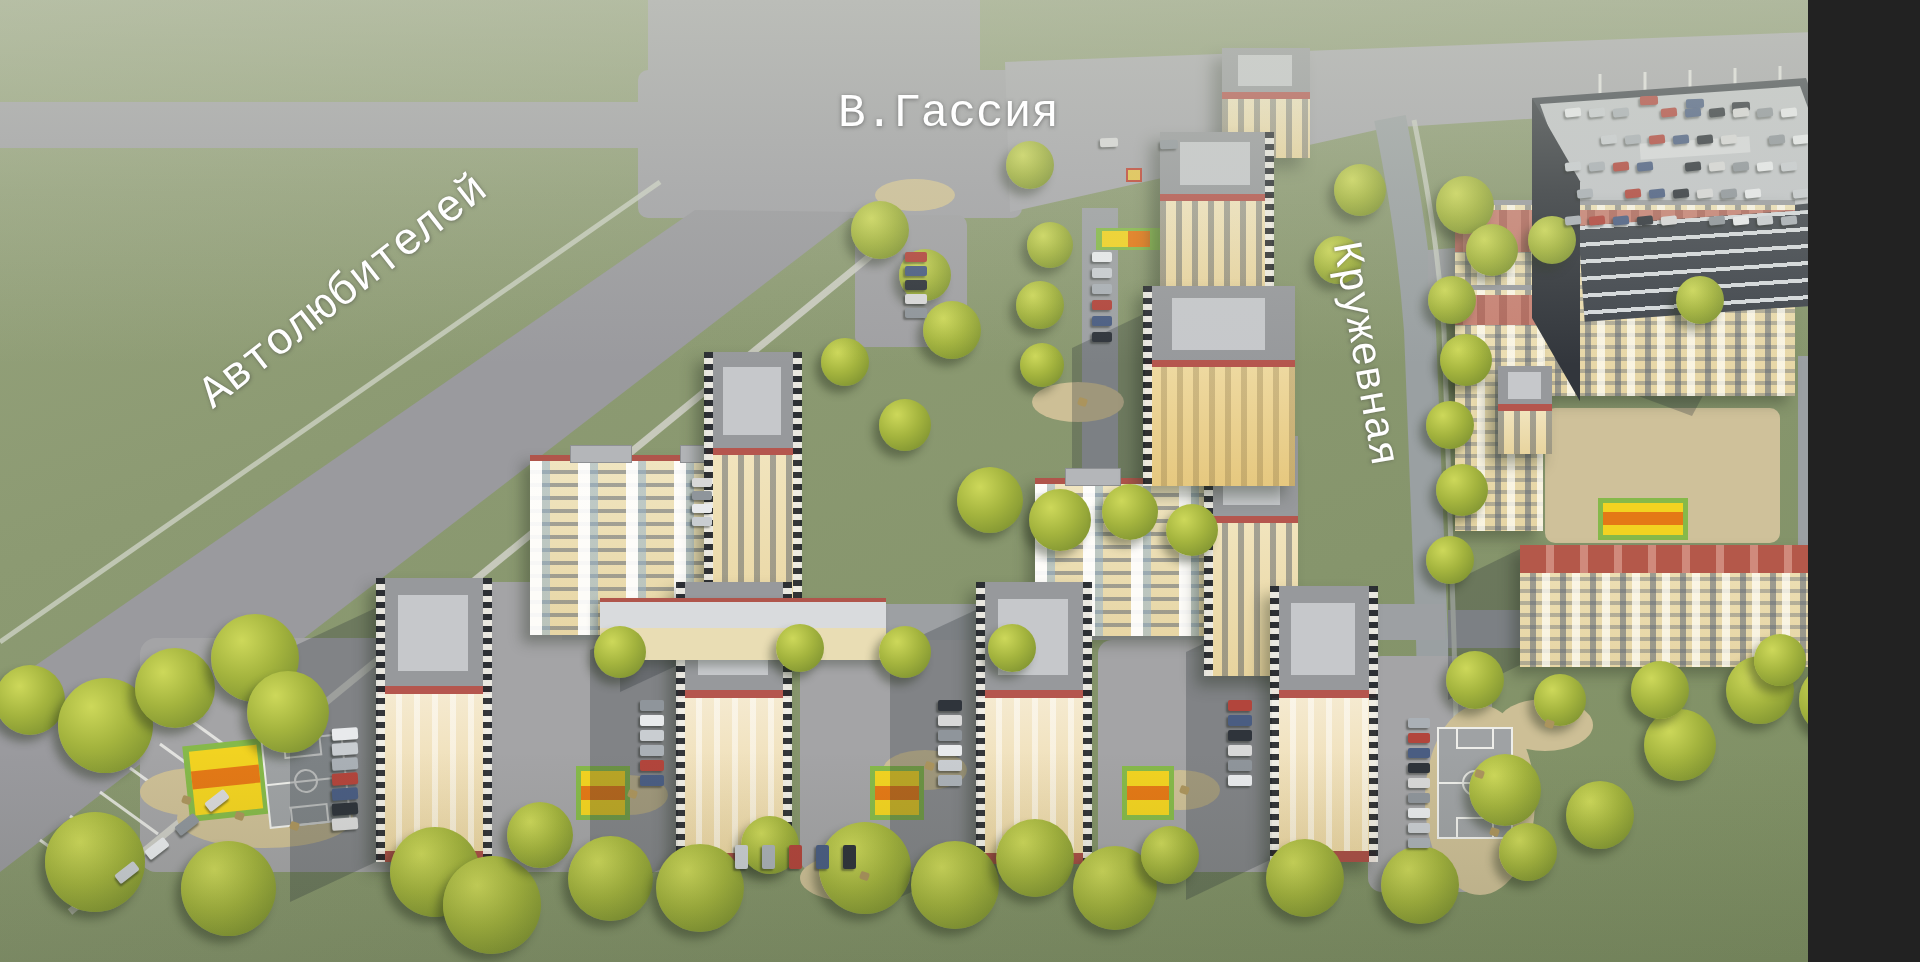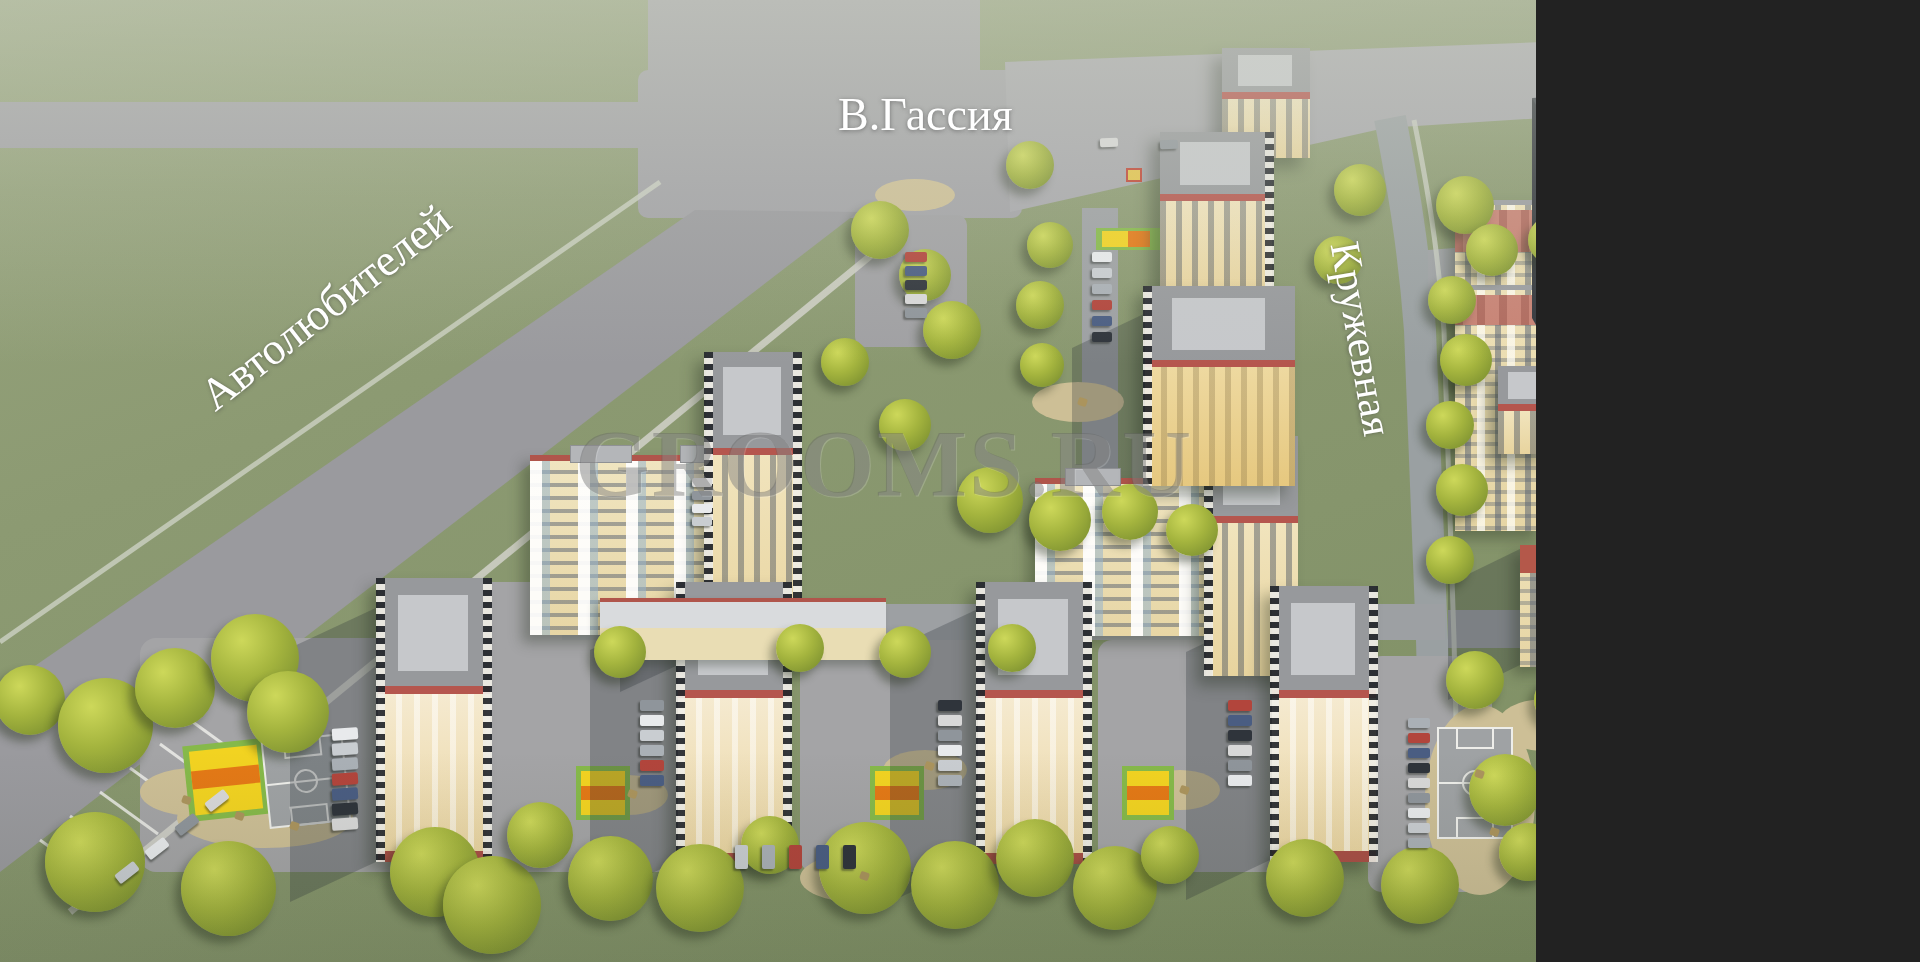--- a/index.html
+++ b/index.html
@@ -1,17 +1,17 @@
 <!DOCTYPE html>
 <html><head>
 <meta charset="utf-8">
 <style>
   html,body{margin:0;padding:0;background:#222;}
-  #scene{position:relative;width:1536px;height:962px;overflow:hidden;
-    font-family:Liberation Serif, serif;
+  #scene{position:relative;width:1808px;height:962px;overflow:hidden;
+    font-family:Liberation Mono, monospace;
     background:linear-gradient(160deg,#98a57f 0%,#8c9a72 35%,#86956c 65%,#7e8f63 100%);}
   #scene *{position:absolute;box-sizing:border-box;}
   svg{left:0;top:0;z-index:1;}
   
   .bld{z-index:2;}
   .slab{background:
       repeating-linear-gradient(90deg, rgba(255,255,255,.92) 0 12px, rgba(150,180,205,.55) 12px 20px, rgba(0,0,0,0) 20px 48px),
       repeating-linear-gradient(180deg, rgba(0,0,0,0) 0 9px, rgba(86,96,112,.5) 9px 13px),
       linear-gradient(180deg,#f0e5c0,#e7d6a5);
     border-top:6px solid #b0554b; box-shadow:-8px 8px 12px rgba(40,50,35,.35);}
@@ -502,14 +502,13 @@
       <div class="toy" style="left: 860px; top: 872px; width: 9px; height: 8px; transform: rotate(20deg);"></div>
       <div class="toy" style="left: 1545px; top: 720px; width: 9px; height: 8px; transform: rotate(20deg);"></div>
     </div>
 
   <div class="haze"></div>
   <div class="vignette"></div>
 
   <div id="lbl-top" class="street-label">В.Гассия</div>
   <div id="lbl-diag" class="street-label">Автолюбителей</div>
   <div id="lbl-right" class="street-label">Кружевная</div>
-  <div id="watermark">GROOMS.RU</div>
 </div>
 
 </body></html>

